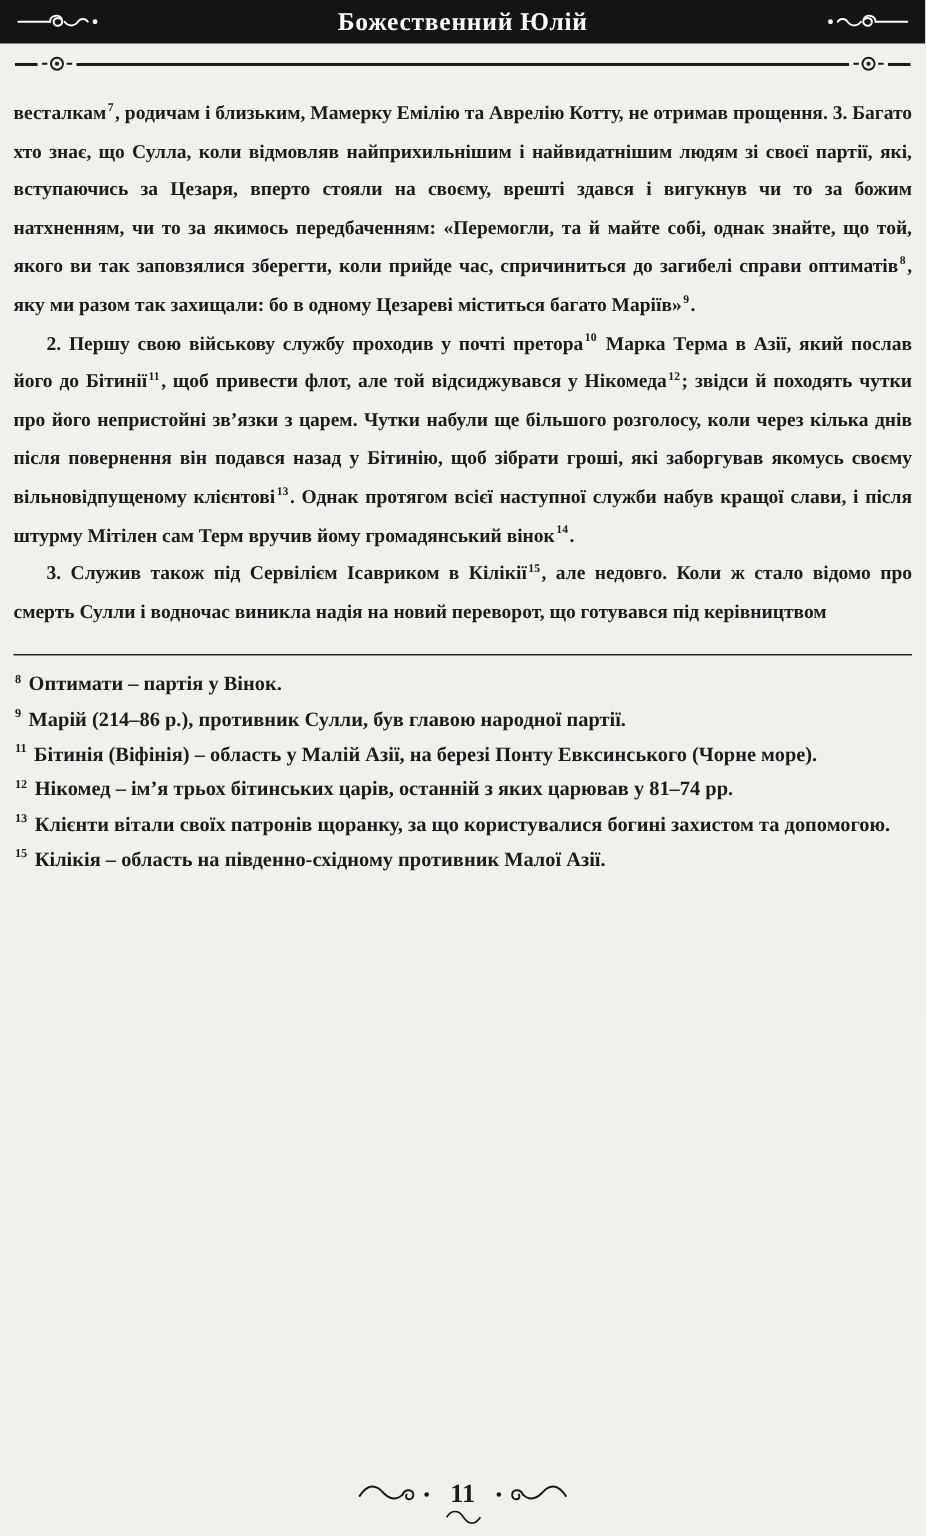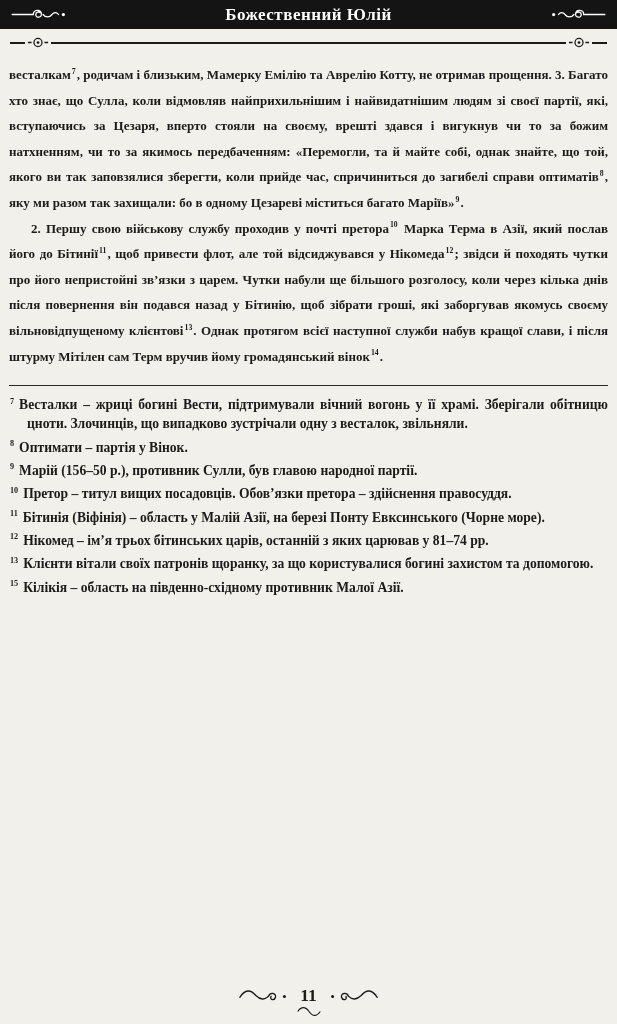--- a/index.html
+++ b/index.html
@@ -123,27 +123,26 @@
       </g>
       <circle cx="12" cy="7" r="1.5" fill="#1a1a1a"></circle>
     </svg>
     <div class="rule-seg short"></div>
   </div>
 
   <main>
     <div id="paragraphs">
         <p class="para">весталкам<sup>7</sup>, родичам і близьким, Мамерку Емілію та Аврелію Котту, не отримав прощення. 3. Багато хто знає, що Сулла, коли відмовляв найприхильнішим і найвидатнішим людям зі своєї партії, які, вступаючись за Цезаря, вперто стояли на своєму, врешті здався і вигукнув чи то за божим натхненням, чи то за якимось передбаченням: «Перемогли, та й майте собі, однак знайте, що той, якого ви так заповзялися зберегти, коли прийде час, спричиниться до загибелі справи оптиматів<sup>8</sup>, яку ми разом так захищали: бо в одному Цезареві міститься багато Маріїв»<sup>9</sup>.</p>
         <p class="para indent">2. Першу свою військову службу проходив у почті претора<sup>10</sup> Марка Терма в Азії, який послав його до Бітинії<sup>11</sup>, щоб привести флот, але той відсиджувався у Нікомеда<sup>12</sup>; звідси й походять чутки про його непристойні зв’язки з царем. Чутки набули ще більшого розголосу, коли через кілька днів після повернення він подався назад у Бітинію, щоб зібрати гроші, які заборгував якомусь своєму вільновідпущеному клієнтові<sup>13</sup>. Однак протягом всієї наступної служби набув кращої слави, і після штурму Мітілен сам Терм вручив йому громадянський вінок<sup>14</sup>.</p>
+        <p class="para indent">3. Служив також під Сервілієм Ісавриком в Кілікії<sup>15</sup>, але недовго. Коли ж стало відомо про смерть Сулли і водночас виникла надія на новий переворот, що готувався під керівництвом</p>
       </div>
     <hr class="fn-rule">
     <div id="footnotes">
-        <div class="footnote"><sup class="fn-num">7</sup><span class="fn-text">Весталки – жриці богині Вести, підтримували вічний вогонь у її храмі. Зберігали обітницю цноти. Злочинців, що випадково зустрічали одну з весталок, звільняли.</span></div>
         <div class="footnote"><sup class="fn-num">8</sup><span class="fn-text">Оптимати – партія у Вінок.</span></div>
-        <div class="footnote"><sup class="fn-num">9</sup><span class="fn-text">Марій (156–50 р.), противник Сулли, був главою народної партії.</span></div>
-        <div class="footnote"><sup class="fn-num">10</sup><span class="fn-text">Претор – титул вищих посадовців. Обов’язки претора – здійснення правосуддя.</span></div>
+        <div class="footnote"><sup class="fn-num">9</sup><span class="fn-text">Марій (214–86 р.), противник Сулли, був главою народної партії.</span></div>
         <div class="footnote"><sup class="fn-num">11</sup><span class="fn-text">Бітинія (Віфінія) – область у Малій Азії, на березі Понту Евксинського (Чорне море).</span></div>
         <div class="footnote"><sup class="fn-num">12</sup><span class="fn-text">Нікомед – ім’я трьох бітинських царів, останній з яких царював у 81–74 рр.</span></div>
         <div class="footnote"><sup class="fn-num">13</sup><span class="fn-text">Клієнти вітали своїх патронів щоранку, за що користувалися богині захистом та допомогою.</span></div>
         <div class="footnote"><sup class="fn-num">15</sup><span class="fn-text">Кілікія – область на південно-східному противник Малої Азії.</span></div>
       </div>
   </main>
 
   <footer>
     <div class="pageno-row">
       <svg class="foot-orn" viewBox="0 0 56 14" width="50" height="13" aria-hidden="true">

